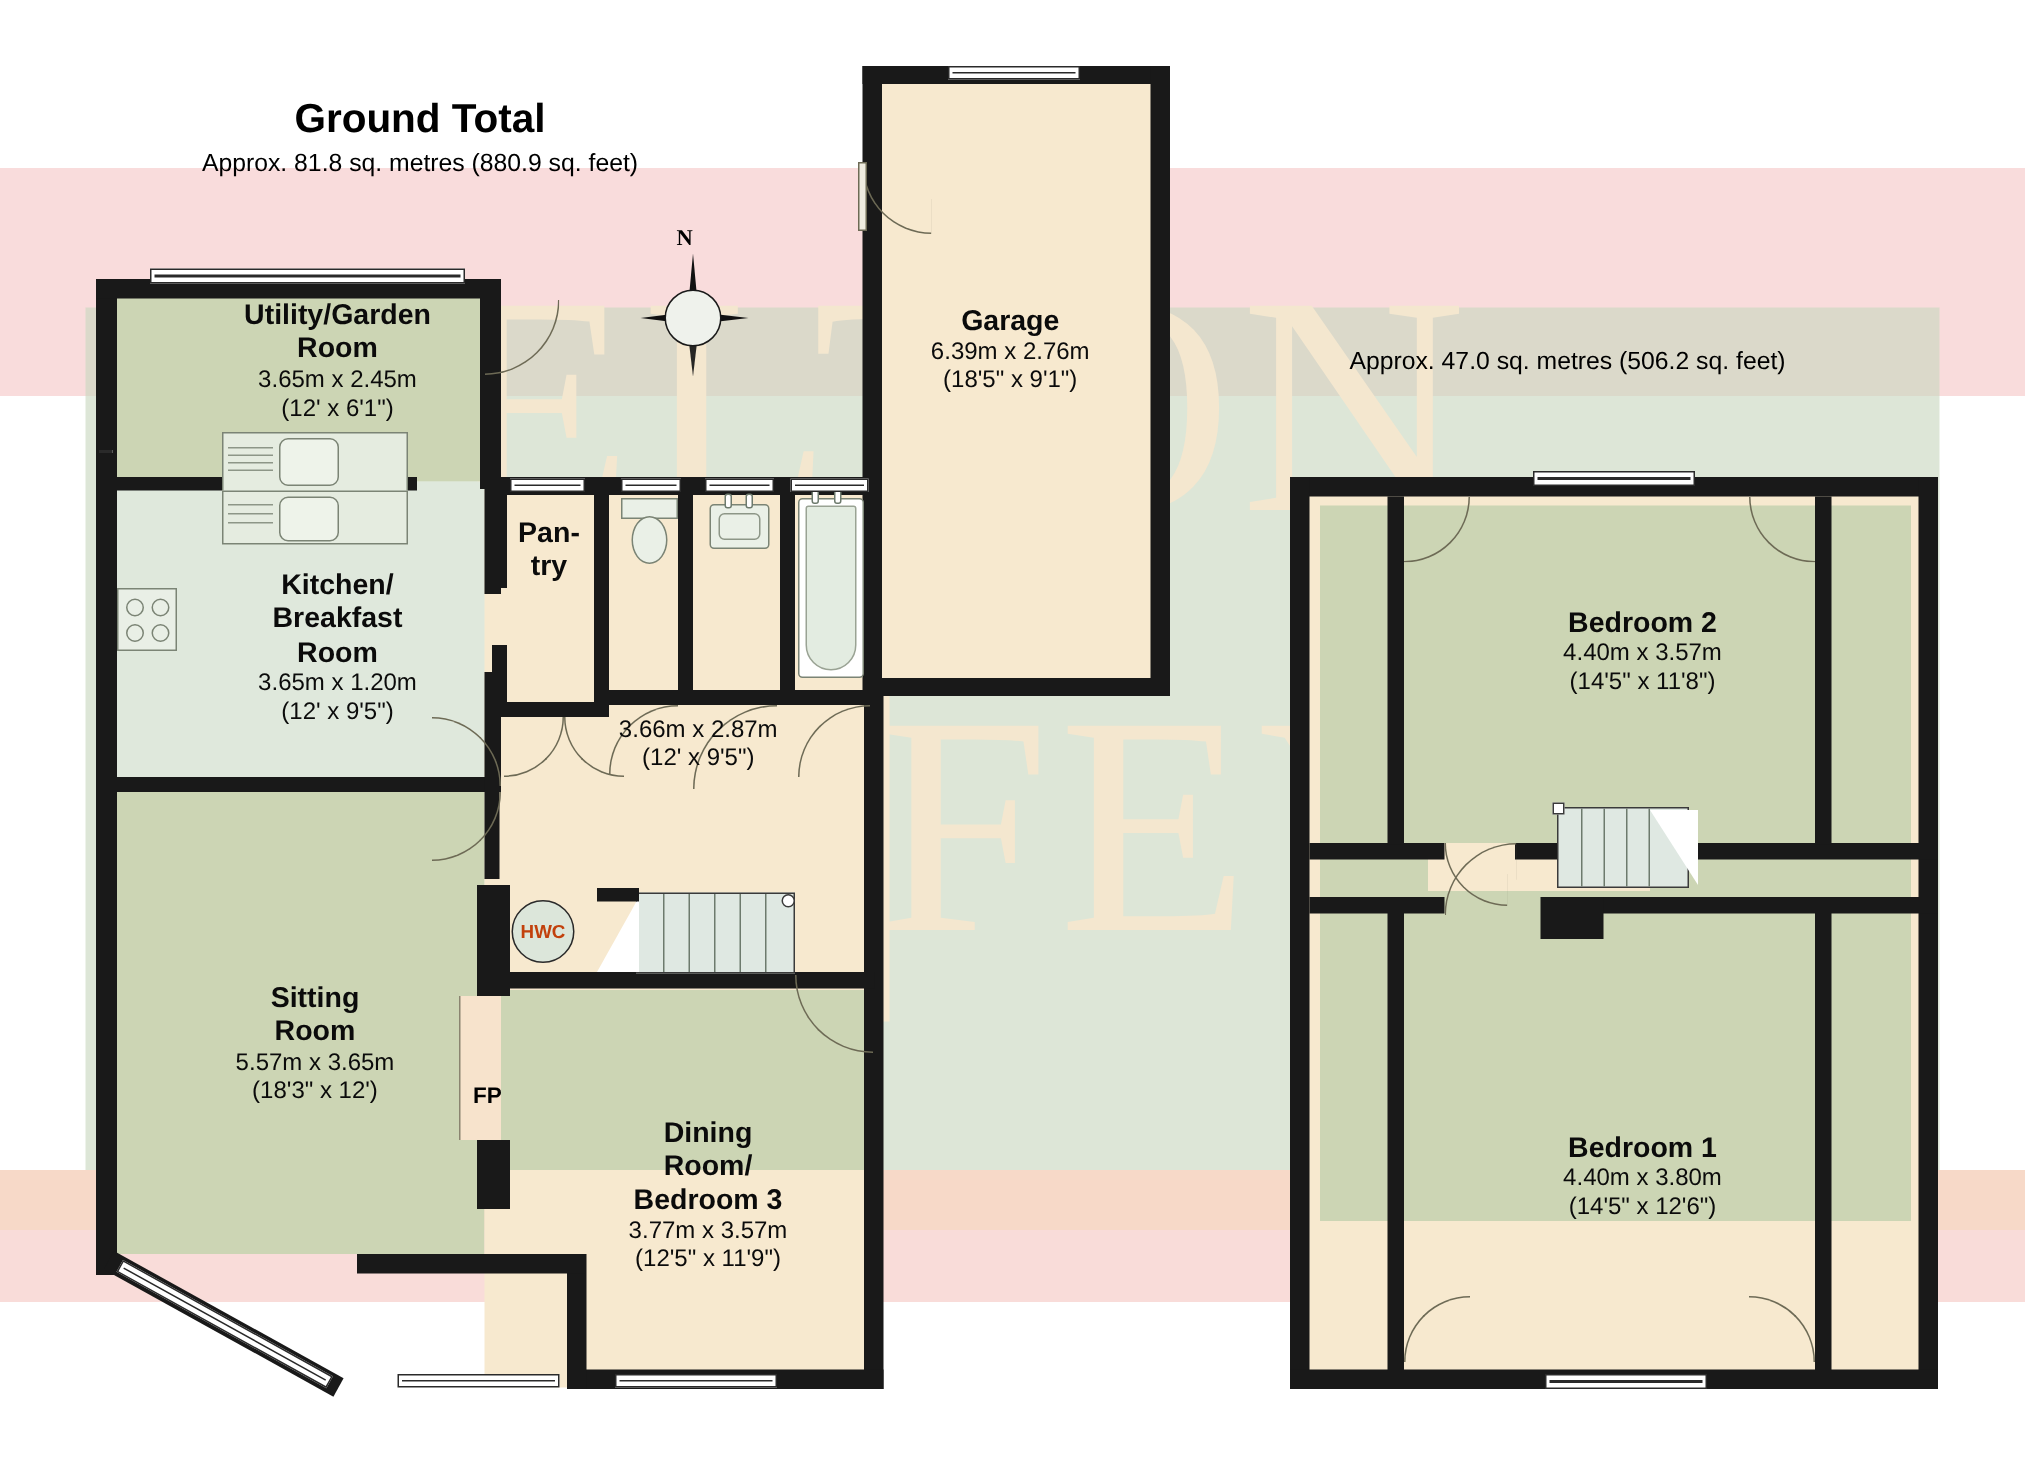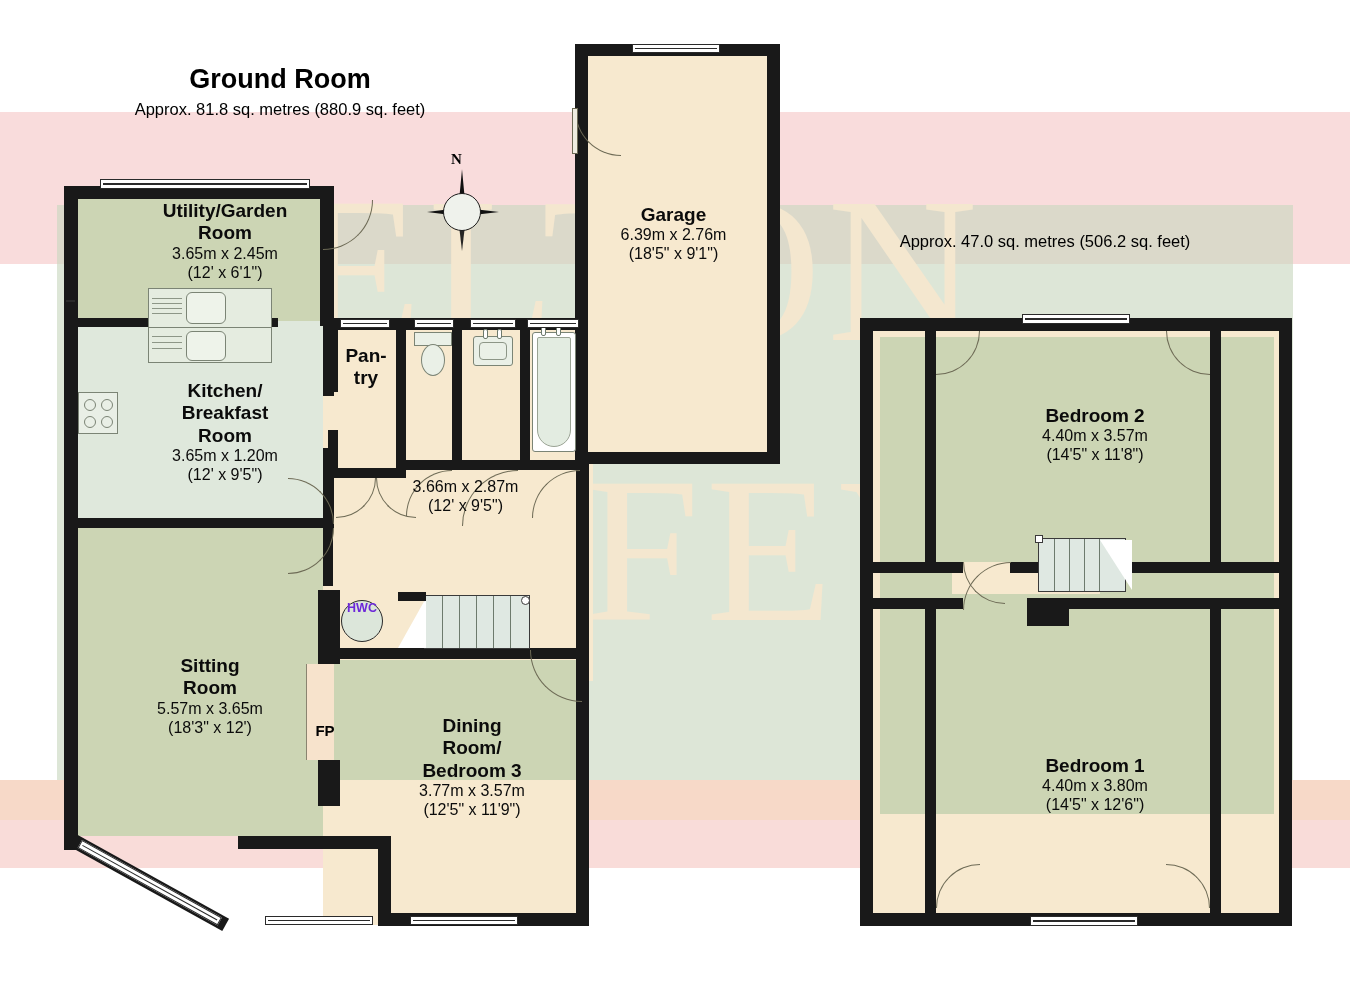--- a/index.html
+++ b/index.html
@@ -109,22 +109,22 @@
 
   .small-label { position: absolute; font-weight: bold; font-size: 15px; color: #000; text-align: center; }
 
   
   .hwc {
     position: absolute;
     width: 42px; height: 42px;
     border-radius: 50%;
     border: 1.6px solid #2a2a2a;
     background: #dce6da;
-    display: flex; align-items: flex-start; justify-content: center;
-    font-size: 12.5px; font-weight: bold; color: #6d28d9;
+    display: flex; align-items: center; justify-content: center;
+    font-size: 12.5px; font-weight: bold; color: #c2410c;
   }
 
   
   .stairs { position: absolute; background: #dfe8e2; border: 1.3px solid #3a3a3a; }
   .stairs .tread { position: absolute; top: 0; bottom: 0; width: 1.3px; background: #6d7a6d; }
   .stairs-white { position: absolute; background: #ffffff; }
 
   
   .unit { position: absolute; background: #e5ece0; border: 1.2px solid #7b8475; }
   .sink { position: absolute; background: #eef3ea; border: 1.2px solid #7b8475; border-radius: 6px; }
@@ -175,21 +175,21 @@
 <div id="page">
 
   <div class="band band-pink-top"></div>
   <div class="band band-green"></div>
   <div class="band band-peach-bot"></div>
   <div class="band band-pink-bot"></div>
 
   <div class="watermark wm-1">BELTON</div>
   <div class="watermark wm-2">DUFFEY</div>
 
-  <div class="plan-title" id="gf-title">Ground Room</div>
+  <div class="plan-title" id="gf-title">Ground Total</div>
   <div class="plan-sub" id="gf-sub">Approx. 81.8 sq. metres (880.9 sq. feet)</div>
   <div class="plan-sub" id="ff-sub">Approx. 47.0 sq. metres (506.2 sq. feet)</div>
 
   <div>
 
     <div class="floorfill fill-cream" style="left:584px; top:50px; width:184px; height:410px;"></div>
 
     <div class="floorfill fill-green" style="left:78px; top:186px; width:245px; height:135px;"></div>
 
     <div class="floorfill fill-mint" style="left:78px; top:321px; width:255px; height:205px;"></div>
@@ -373,21 +373,21 @@
       <span class="rdim2">(18'5" x 9'1")</span>
     </div>
 
     <div class="room-label" style="left:110px; top:655px; width:200px;">
       <span class="rname">Sitting
 Room</span>
       <span class="rdim">5.57m x 3.65m</span>
       <span class="rdim2">(18'3" x 12')</span>
     </div>
 
-    <div class="room-label" style="left:388px; top:715px; width:168px;">
+    <div class="room-label" style="left:388px; top:745px; width:168px;">
       <span class="rname">Dining
 Room/
 Bedroom 3</span>
       <span class="rdim">3.77m x 3.57m</span>
       <span class="rdim2">(12'5" x 11'9")</span>
     </div>
   </div>
 
   <div>
 

